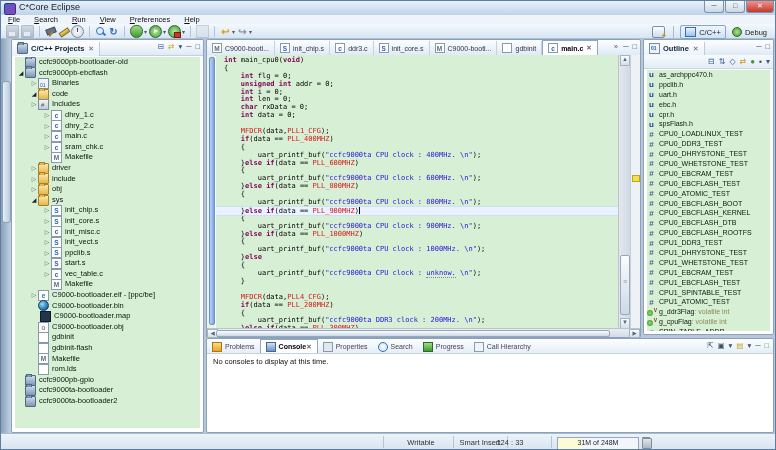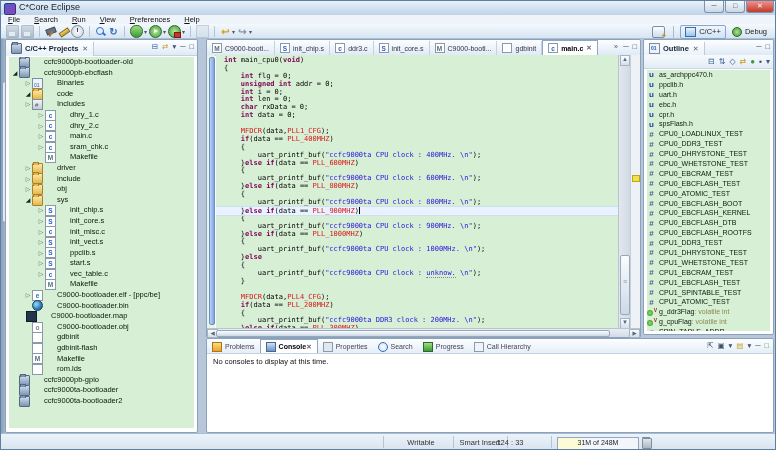--- a/index.html
+++ b/index.html
@@ -37,42 +37,42 @@
   .tb-run::after{content:"";position:absolute;left:4px;top:3px;width:0;height:0;border-left:4px solid #fff;border-top:2.5px solid transparent;border-bottom:2.5px solid transparent;}
   .tb-ext{background:radial-gradient(#b8e89a,#3f9a3a);border:1px solid #2a6a28;border-radius:50%;}
   .tb-ext::after{content:"";position:absolute;right:-1px;bottom:-1px;width:5px;height:4px;background:#c43a2a;border:1px solid #7a1a10;}
   .tb-consoleg{background:#cfd9e3;border:1px solid #8a9aac;}
   .tb-glyph{font-size:10px;line-height:11px;text-align:center;font-weight:bold;}
   
   .perspbar{position:absolute;right:4px;top:24px;height:14px;display:flex;align-items:center;font-size:7.5px;color:#222;}
   .openpersp{width:11px;height:10px;background:linear-gradient(#fdfdff,#cfdcea);border:1px solid #7a8ea6;border-radius:2px;position:relative;margin-right:4px;}
   .openpersp::after{content:"+";position:absolute;right:-2px;bottom:-3px;color:#c89a20;font-weight:bold;font-size:8px;}
   .psep{width:1px;height:12px;background:#a9bacc;margin:0 4px;}
-  .perspbtn{display:flex;align-items:flex-start;padding:1px 4px;border-radius:2px;margin-left:2px;}
+  .perspbtn{display:flex;align-items:center;padding:1px 4px;border-radius:2px;margin-left:2px;}
   .perspbtn.active{background:#dcea fb;background:linear-gradient(#eef6fe,#cfe2f6);border:1px solid #88a6c8;}
   .persp-ic{width:9px;height:8px;border:1px solid #3a6ea8;background:linear-gradient(#eaf2fc,#9ec2e8);margin-right:3px;}
   .persp-bug{width:8px;height:8px;border-radius:50%;background:radial-gradient(#aee08a,#3f9a3a);border:1px solid #2a6a28;margin-right:3px;}
   
   .panel{position:absolute;background:#fff;border:1px solid #8ba2bc;border-radius:2px;box-sizing:border-box;}
   .phead{position:absolute;left:0;top:0;right:0;height:15px;background:linear-gradient(#fefeff,#dfeaf5);border-bottom:1px solid #c2d2e2;border-radius:2px 2px 0 0;}
   .ptab{display:inline-flex;align-items:center;height:14px;padding:0 5px;background:linear-gradient(#fefeff,#e8f1fa);border-right:1px solid #b9cbdd;font-size:7.5px;color:#123;font-weight:bold;}
   .ptab .x{margin-left:4px;color:#567;font-size:7px;font-weight:normal;}
   .ptab-ic{width:9px;height:9px;margin-right:3px;}
   .phicons{position:absolute;right:3px;top:2px;display:flex;align-items:center;}
   .mi{font-size:7.5px;color:#3c5068;margin-left:4px;line-height:10px;}
   .green{background:#d7efd5;}
   
   .lstrip{position:absolute;left:0;top:38px;width:10px;height:394px;background:linear-gradient(to right,#8ba0b9,#c2d2e2);}
   .lthumb{position:absolute;left:1px;top:42px;width:7px;height:140px;background:linear-gradient(to right,#e8f0f8,#b9c9da);border:1px solid #8ba0b9;border-radius:3px;}
   
   .tree{position:absolute;left:3px;right:3px;top:17px;bottom:4px;overflow:hidden;font-size:7.5px;color:#0a1a0a;}
   .trow{height:10.6px;line-height:10.6px;white-space:nowrap;display:flex;align-items:center;}
   .arr{width:8px;font-size:6px;color:#666;text-align:center;flex:none;}
   .arr.e{color:#222;}
-  .tlabel{margin-left:14px;}
+  .tlabel{margin-left:3px;}
   .ic{width:9px;height:9px;flex:none;position:relative;display:inline-block;}
   .ic-folder{background:linear-gradient(#ffe9a8,#e2b84e);border:1px solid #a8812a;border-radius:1px;}
   .ic-folder::before{content:"";position:absolute;left:0;top:-2px;width:4px;height:2px;background:#e2b84e;border:1px solid #a8812a;border-bottom:none;}
   .ic-pfolder{background:linear-gradient(#cfdcec,#7d96b5);border:1px solid #54687f;border-radius:1px;}
   .ic-pfolder::before{content:"";position:absolute;left:0;top:-2px;width:4px;height:2px;background:#7d96b5;border:1px solid #54687f;border-bottom:none;}
   .ic-doc{background:#fff;border:1px solid #8a9aaa;font-size:6.5px;font-weight:bold;text-align:center;line-height:9px;}
   .ic-globe{background:radial-gradient(circle at 35% 35%,#9adcf0,#2a7ab8 60%,#1a4a88);border:1px solid #14406a;border-radius:50%;}
   .ic-map{background:#23354a;border:1px solid #101c2a;}
   .ic-bins{background:#eef4fa;border:1px solid #7a8ea2;}
   .ic-bins::after{content:"01";font-size:5px;color:#2255bb;position:absolute;left:1px;top:1px;}
@@ -220,21 +220,21 @@
     <span class="perspbtn">
       <span class="persp-bug"></span>
       <span>Debug</span>
     </span>
   </div>
 
   <div class="lstrip">
       <div class="lthumb"></div>
     </div>
 
-  <div class="panel" style="left:4px;top:38px;width:193px;height:394px;">
+  <div class="panel" style="left:10px;top:38px;width:193px;height:394px;">
     <div class="phead">
       <span class="ptab">
         <span class="ic ic-pfolder ptab-ic"></span>
         <span>C/C++ Projects</span>
           <span class="x">✕</span>
       </span>
       <span class="phicons">
         <span class="mi" style="color:#2a5fae;">⊟</span>
         <span class="mi" style="color:#c89a20;">⇄</span>
         <span class="mi">▾</span>
@@ -356,21 +356,21 @@
         <div class="trow" style="padding-left: 15px;">
           <span class="arr">▷</span>
           <span class="ic ic-doc" style="color: rgb(26, 122, 176);">e</span>
           <span class="tlabel">C9000-bootloader.elf - [ppc/be]</span>
         </div>
         <div class="trow" style="padding-left: 15px;">
           <span class="arr"></span>
           <span class="ic ic-globe"></span>
           <span class="tlabel">C9000-bootloader.bin</span>
         </div>
-        <div class="trow" style="padding-left: 9px; align-items: flex-end;">
+        <div class="trow" style="padding-left: 17px; align-items: flex-end;">
           <span class="arr"></span>
           <span class="ic ic-map"></span>
           <span class="tlabel">C9000-bootloader.map</span>
         </div>
         <div class="trow" style="padding-left: 15px;">
           <span class="arr"></span>
           <span class="ic ic-doc" style="color: rgb(136, 136, 153);">o</span>
           <span class="tlabel">C9000-bootloader.obj</span>
         </div>
         <div class="trow" style="padding-left: 15px;">

